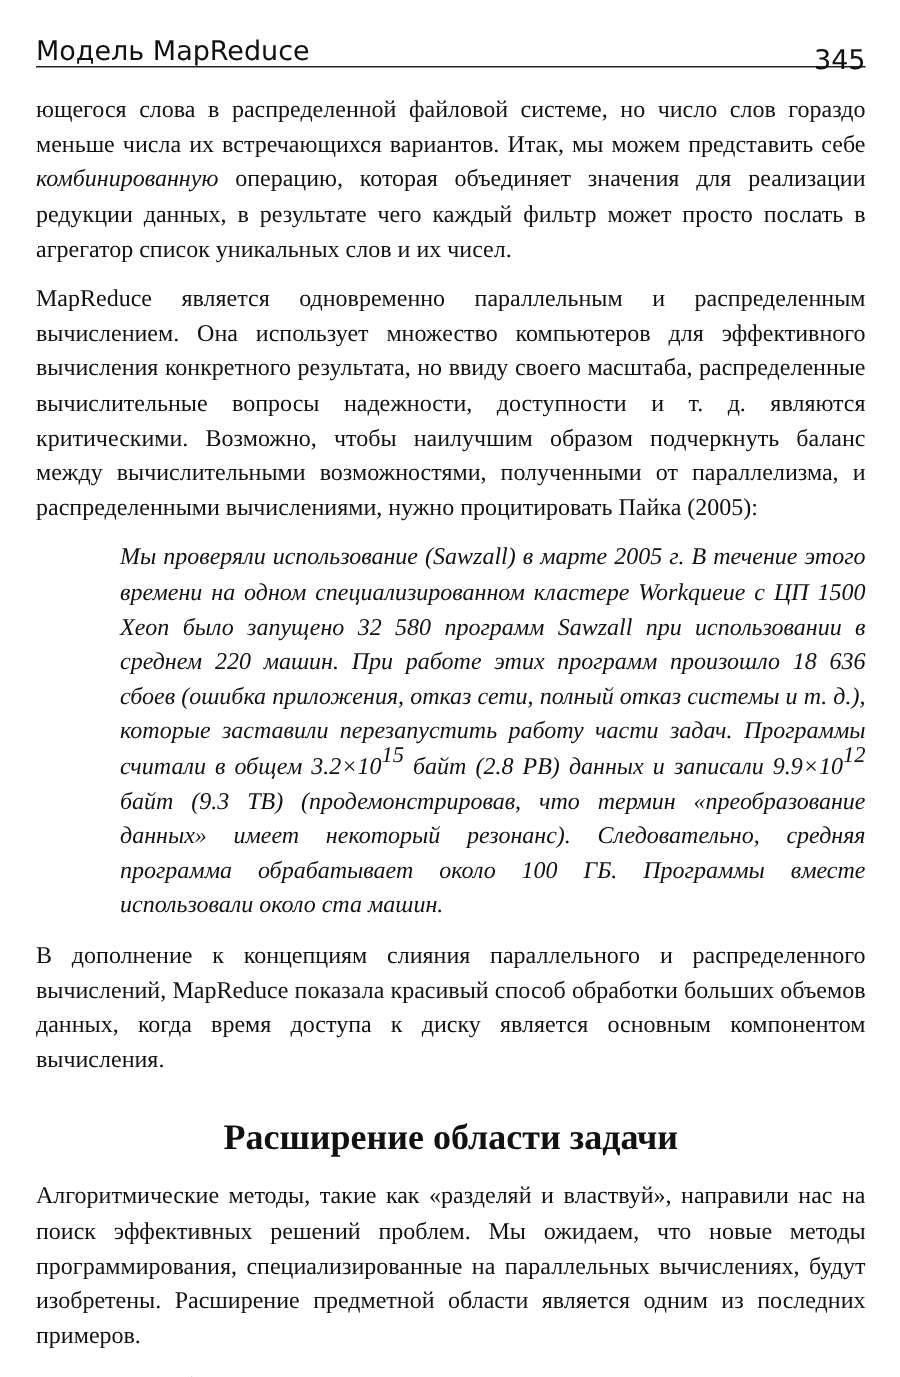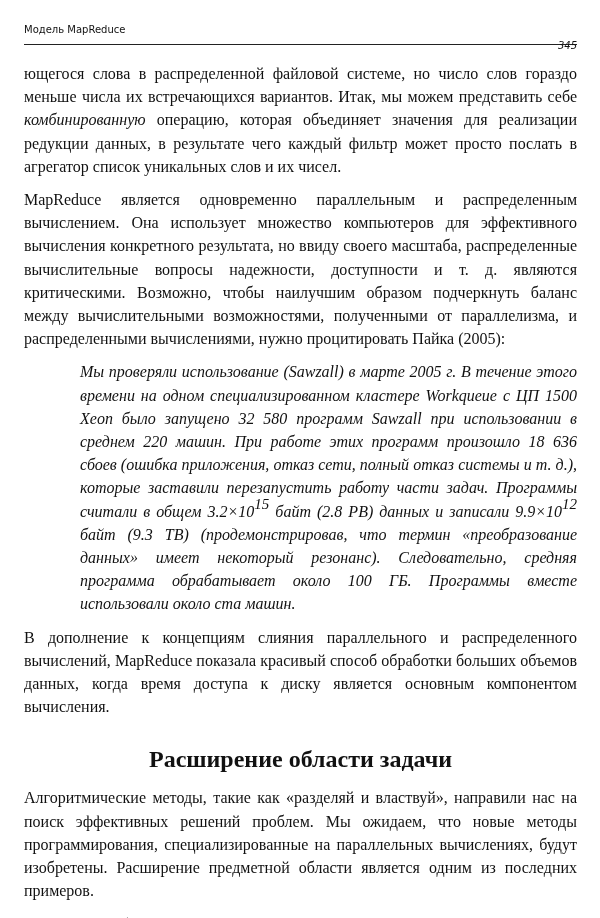--- a/index.html
+++ b/index.html
@@ -1,24 +1,24 @@
 <!DOCTYPE html>
 <html><head>
 <meta charset="utf-8">
 <style>
   html, body { margin:0; padding:0; background:#fff; }
   body { width:600px; height:918px; overflow:hidden; position:relative; color:#111; }
   .page { position:absolute; left:24px; top:0; width:553px; }
   .running-head {
     position:absolute; top:24px; left:0; width:553px; height:20px;
-    font-family:"DejaVu Sans", sans-serif; font-size:10px; color:#111;
+    font-family:"DejaVu Sans", sans-serif; font-size:18px; color:#111;
     border-bottom:1.5px solid #222;
   }
   .running-head .title { position:absolute; left:0; top:0; }
-  .running-head .page-num { position:absolute; right:0; top:16px;font-style:italic; }
+  .running-head .page-num { position:absolute; right:0; top:6px; }
   .body-text {
     position:absolute; top:62px; left:0; width:553px;
     font-family:"Liberation Serif", serif; font-size:16px; line-height:23.2px;
     text-align:justify;
   }
   p { margin:0 0 10px 0; hyphens:manual; }
   .quote {
     margin:0 0 10px 56px; font-style:italic;
   }
   .quote p { margin:0; }

